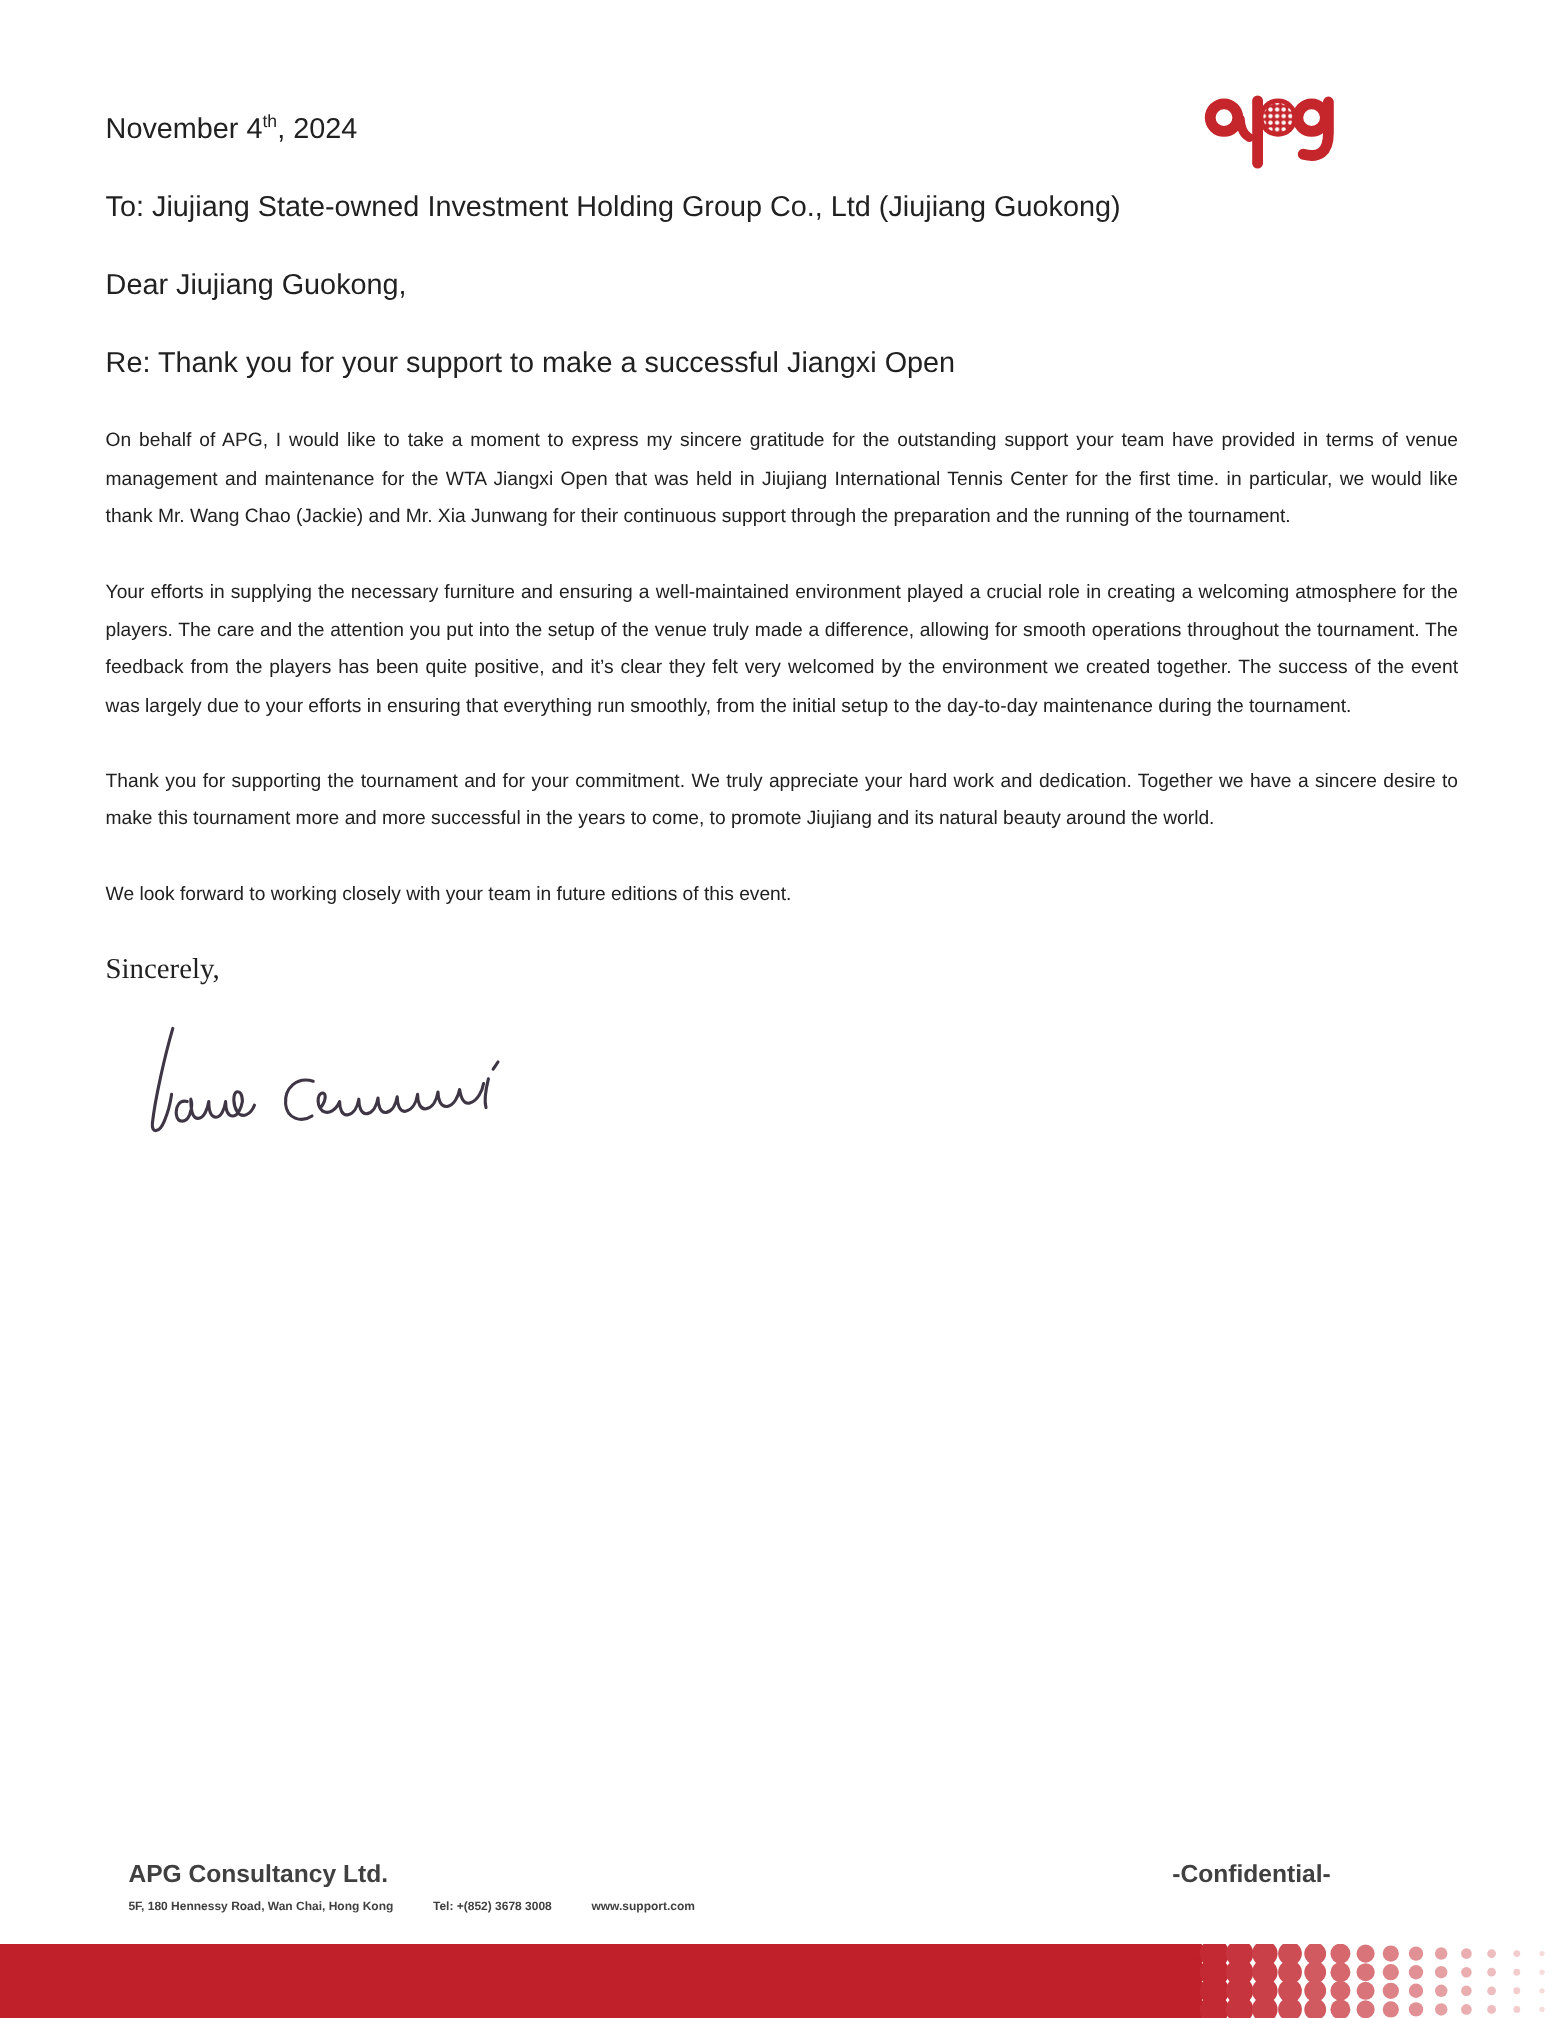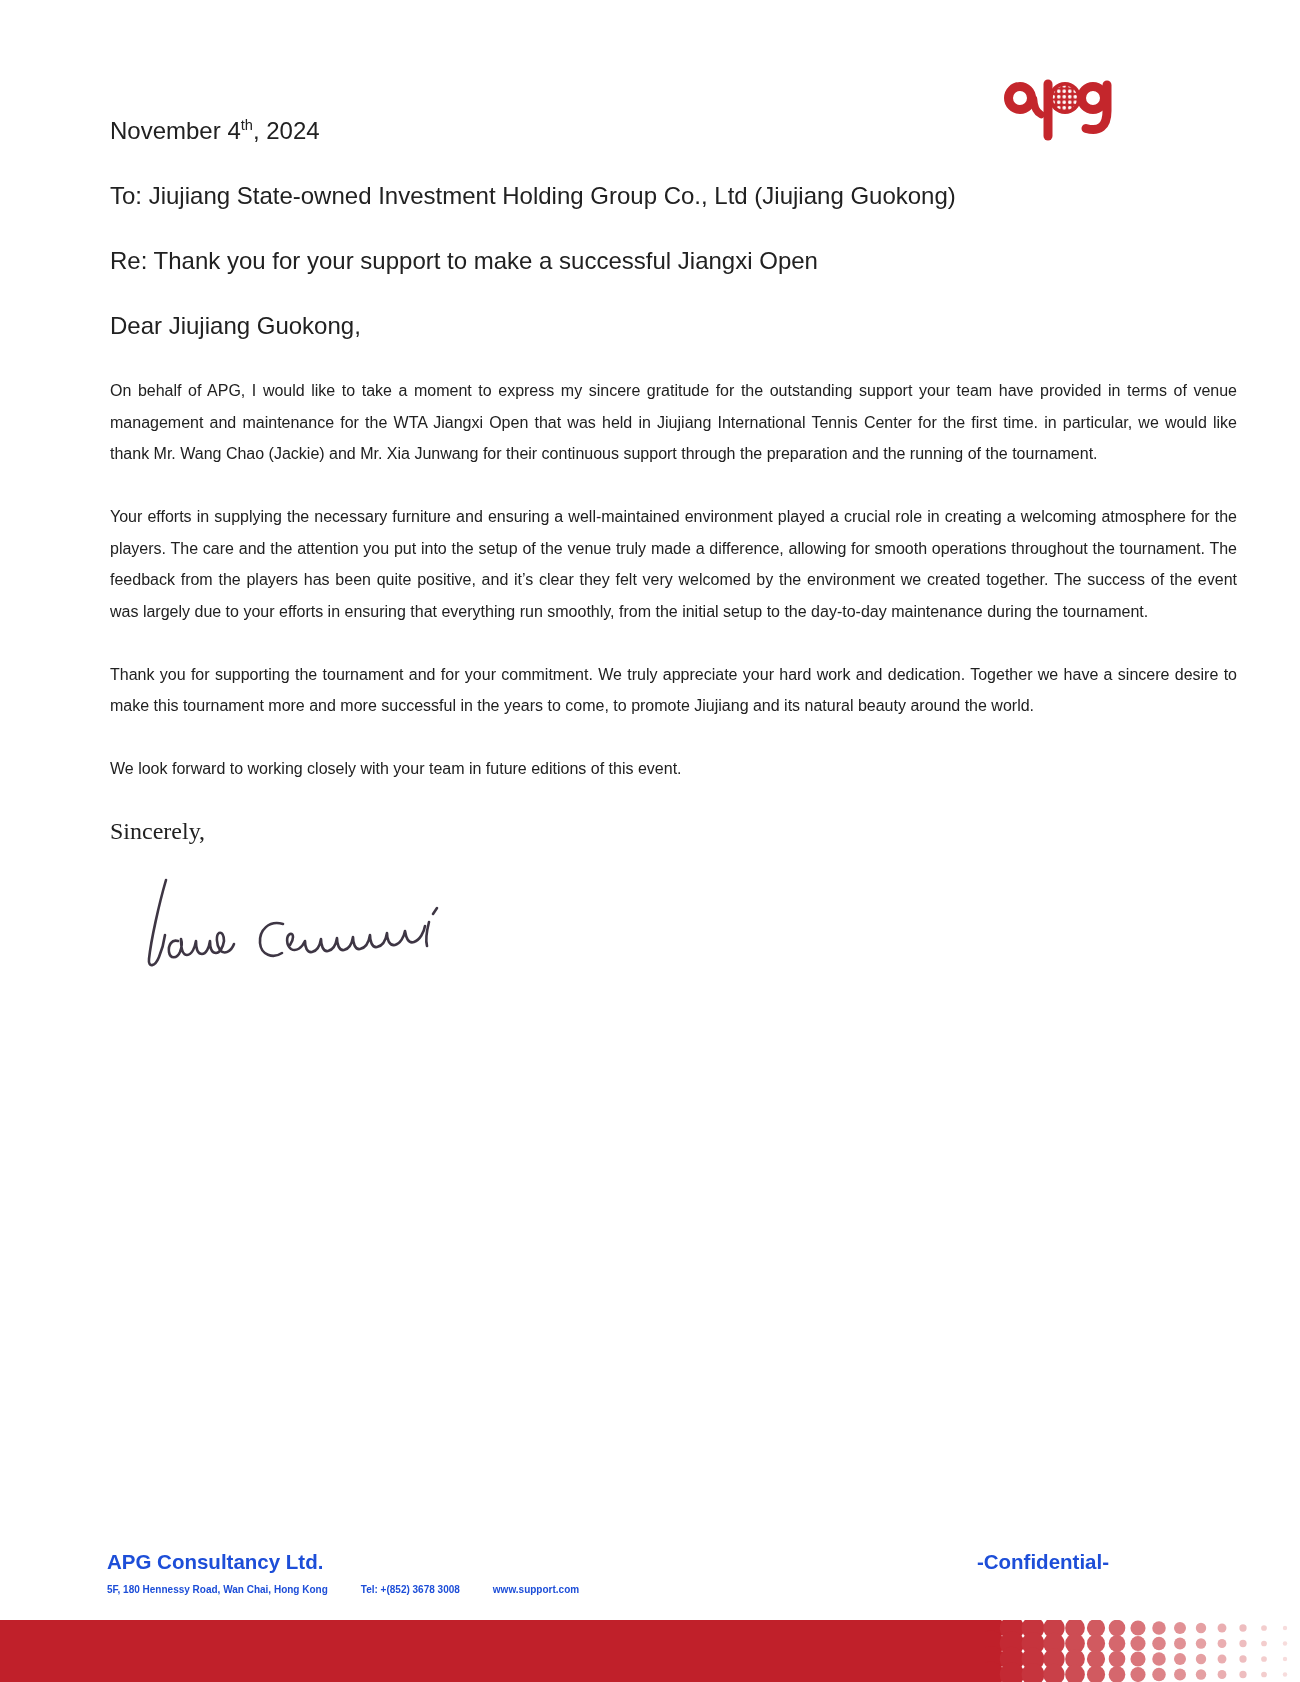--- a/index.html
+++ b/index.html
@@ -22,24 +22,24 @@
     height: 82px;
   }
   .sr-only {
     position: absolute; width: 1px; height: 1px;
     overflow: hidden; clip: rect(0 0 0 0); white-space: nowrap;
   }
 
   
   .content {
     position: absolute;
-    left: 110px;
+    left: 88px;
     top: 0;
     width: 1127px;
-    padding-top: 115px;
+    padding-top: 92px;
   }
   .line {
     font-size: 24px;
     line-height: 31.5px;
     margin: 0 0 33.5px 0;
     white-space: nowrap;
   }
   .para {
     font-size: 16px;
     line-height: 31.5px;
@@ -62,21 +62,21 @@
   }
   .signer-title { margin: 58px 0 0 0; }
   .signer-name  { margin: 33.5px 0 0 0; }
 
   
   .footer {
     position: absolute;
     left: 107px;
     right: 191px;
     top: 1550px;
-    color: #1d4ed8;
+    color: #404040;
   }
   .footer-row1 {
     display: flex;
     justify-content: space-between;
     align-items: baseline;
     font-weight: bold;
     font-size: 20.5px;
     line-height: 24px;
   }
   .footer-row2 {
@@ -133,23 +133,23 @@
       <path d="M106,24 L106,50 C106,66 98,71 85,67.5" fill="none" stroke="var(--brand-red,#c4262c)" stroke-width="9" stroke-linecap="round"></path>
     </svg>
   </div>
 
   <div class="content">
 
     <p class="line"><span>November 4</span><sup>th</sup><span>, 2024</span></p>
 
     <p class="line">To: Jiujiang State-owned Investment Holding Group Co., Ltd (Jiujiang Guokong)</p>
 
+    <p class="line">Dear Jiujiang Guokong,</p>
+
     <p class="line">Re: Thank you for your support to make a successful Jiangxi Open</p>
-
-    <p class="line">Dear Jiujiang Guokong,</p>
 
     <p class="para">On behalf of APG, I would like to take a moment to express my sincere gratitude for the outstanding support your team have provided in terms of venue management and maintenance for the WTA Jiangxi Open that was held in Jiujiang International Tennis Center for the first time. in particular, we would like thank Mr. Wang Chao (Jackie) and Mr. Xia Junwang for their continuous support through the preparation and the running of the tournament.</p>
     <p class="para">Your efforts in supplying the necessary furniture and ensuring a well-maintained environment played a crucial role in creating a welcoming atmosphere for the players. The care and the attention you put into the setup of the venue truly made a difference, allowing for smooth operations throughout the tournament. The feedback from the players has been quite positive, and it’s clear they felt very welcomed by the environment we created together. The success of the event was largely due to your efforts in ensuring that everything run smoothly, from the initial setup to the day-to-day maintenance during the tournament.</p>
     <p class="para">Thank you for supporting the tournament and for your commitment. We truly appreciate your hard work and dedication. Together we have a sincere desire to make this tournament more and more successful in the years to come, to promote Jiujiang and its natural beauty around the world.</p>
     <p class="para">We look forward to working closely with your team in future editions of this event.</p>
 
     <p class="line closing">Sincerely,</p>
 
     <div class="signature-wrap">
       <svg width="340" height="130" viewBox="0 0 340 130">

